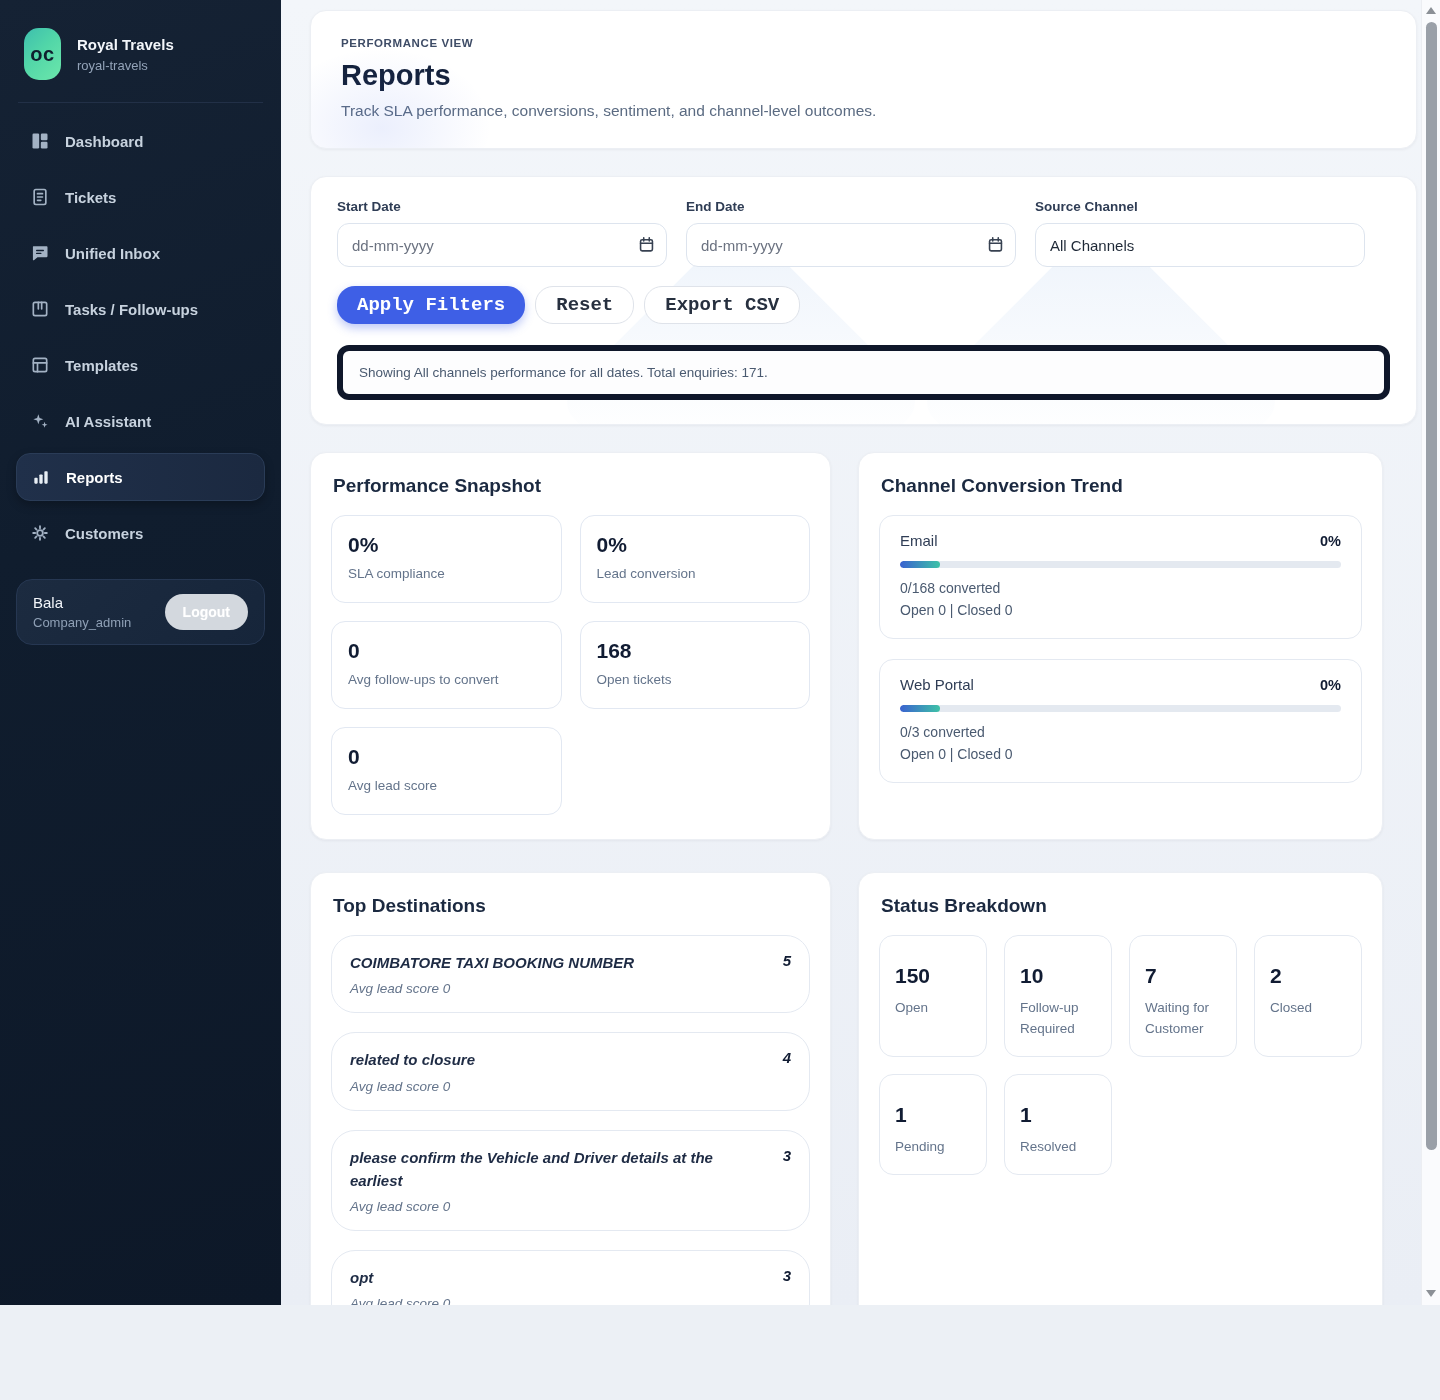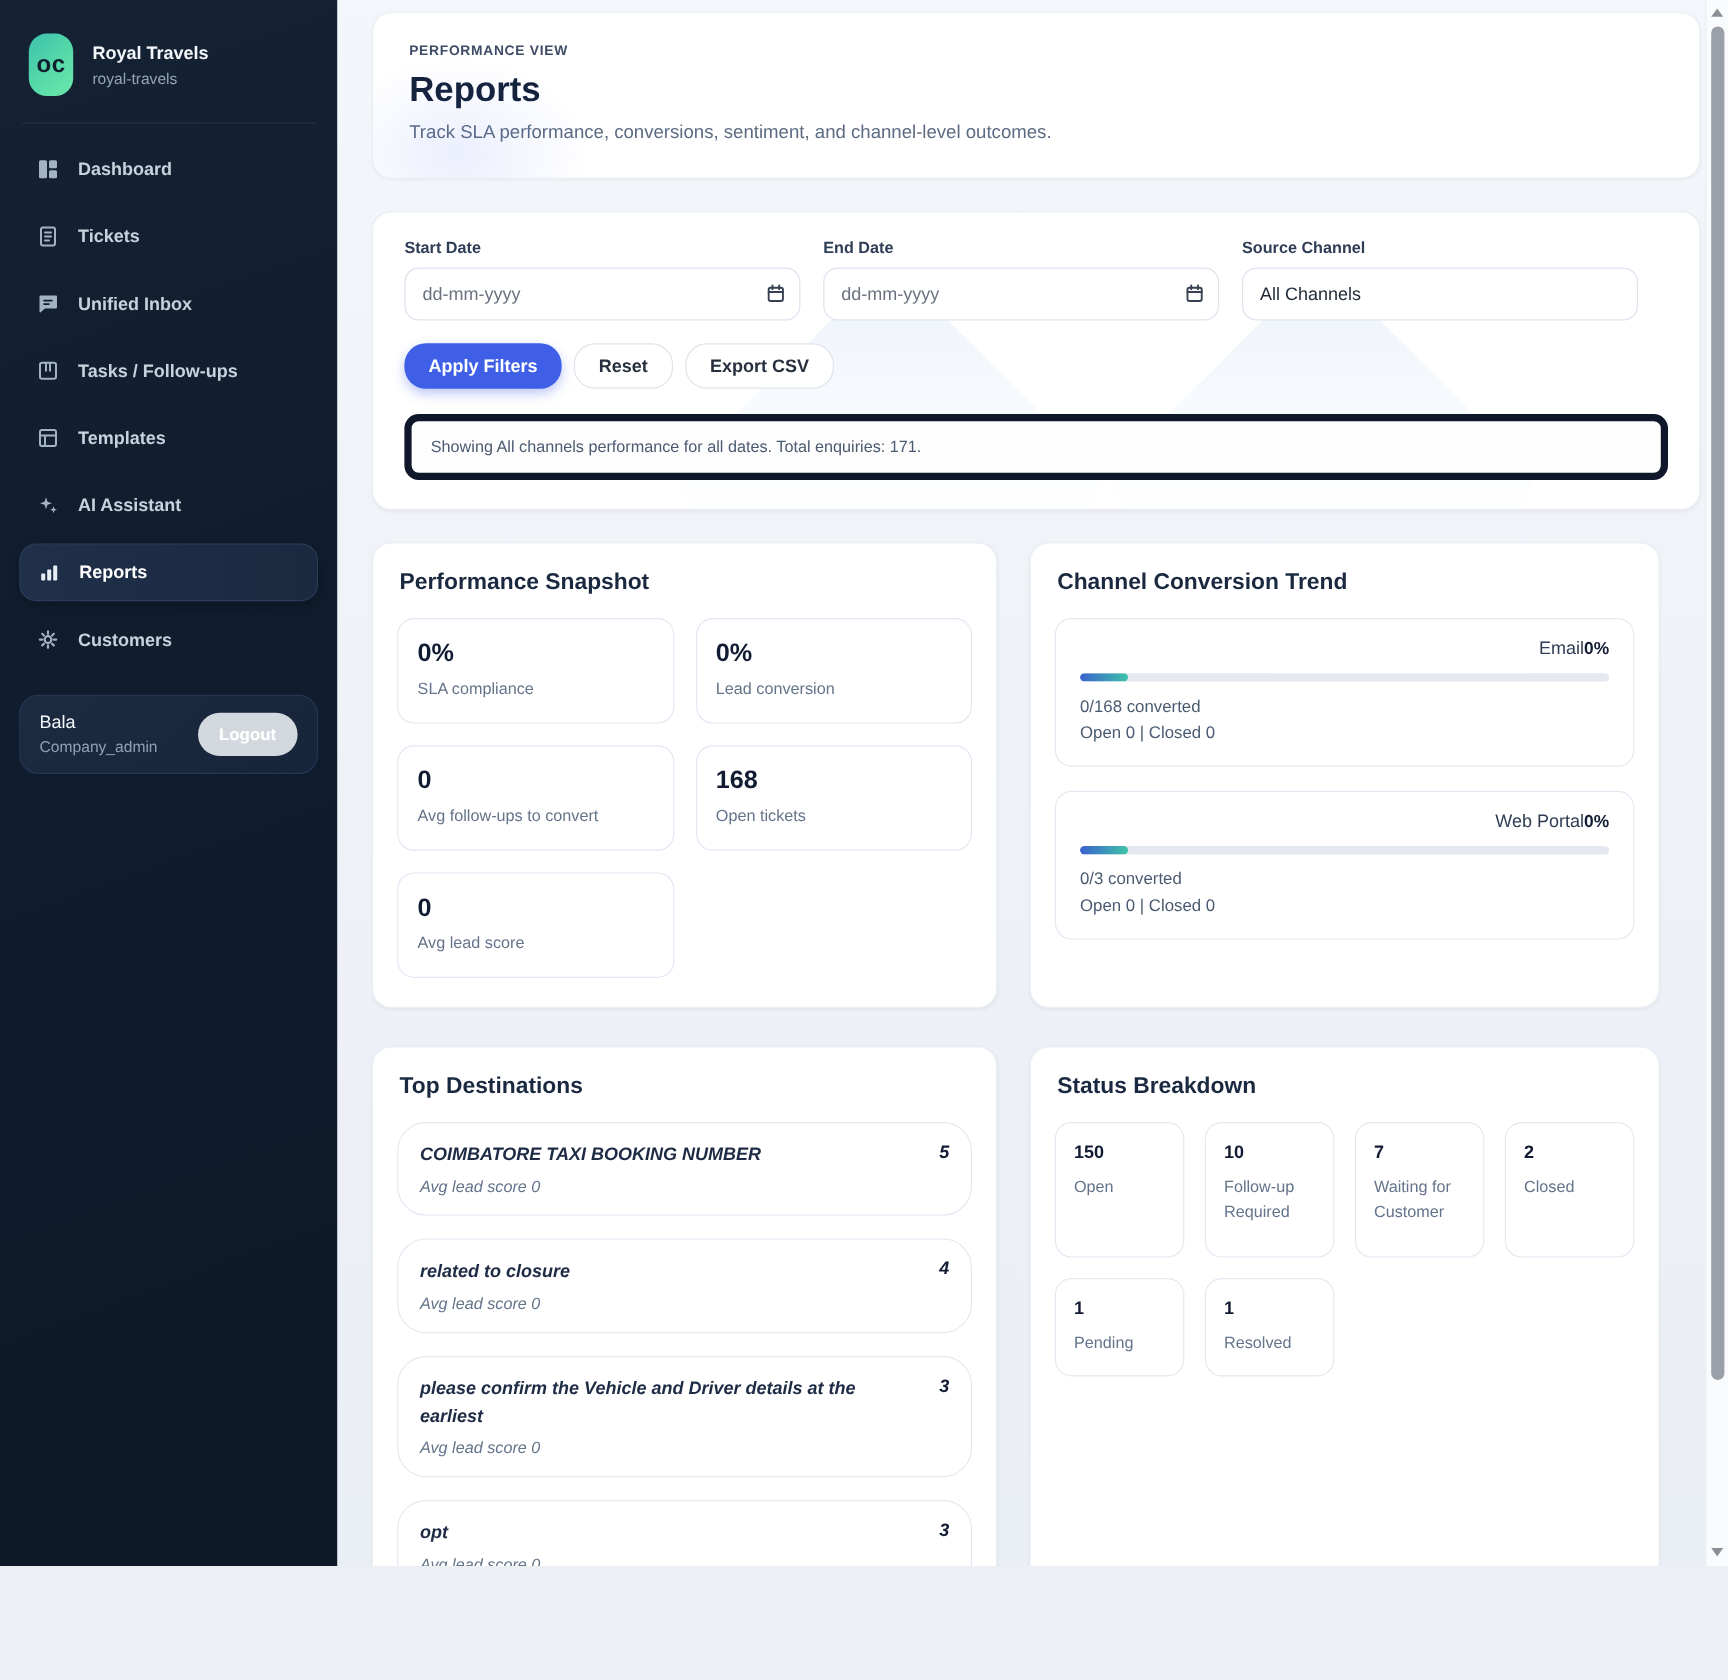--- a/index.html
+++ b/index.html
@@ -91,21 +91,21 @@
     width:100%; height:44px; background:#fff;
     border:1px solid #dde4ee; border-radius:12px;
     font-family:inherit; font-size:15px; color:#1f2937;
     padding:0 38px 0 14px; outline:none;
   }
   .text-input::placeholder { color:#6b7280; opacity:1; }
   .select-box { display:flex; align-items:center; padding-right:14px; cursor:pointer; }
   .cal-icon { position:absolute; right:11px; top:12px; width:19px; height:19px; color:#374151; cursor:pointer; }
   .btn-row { display:flex; gap:10px; margin-top:19px; position:relative; z-index:1; }
   .btn {
-    font-family:Liberation Sans, sans-serif; font-size:15px; font-weight:bold; cursor:pointer;
+    font-family:Liberation Mono, monospace; font-size:19px; font-weight:bold; cursor:pointer;
     border-radius:18px; padding:0 20px; height:38px; display:flex; align-items:center;
   }
   .btn-primary { background:#3e5fe6; color:#fff; border:none; box-shadow:0 4px 10px rgba(62,95,230,.35); }
   .btn-ghost { background:#fff; color:#27303f; border:1px solid #dfe3ea; }
   .status-band {
     margin-top:21px; border:6px solid #0f172a; border-radius:12px;
     background:#fdfdfe; padding:14px 16px; font-size:13.5px; color:#4a5a70;
     position:relative; z-index:1;
   }
   
@@ -113,38 +113,38 @@
   .row3 { display:grid; grid-template-columns:521px 525px; gap:27px; }
   .panel { padding:22px 20px 24px 20px; }
   .panel-title { font-size:19px; font-weight:bold; color:#1b2940; margin-bottom:18px; padding-left:2px; }
   
   .stats-grid { display:grid; grid-template-columns:1fr 1fr; gap:18px; }
   .stat-card { border:1px solid #e2e8f2; border-radius:14px; padding:17px 16px 18px 16px; min-height:88px; }
   .stat-value { font-size:21px; font-weight:bold; color:#111c33; margin-bottom:9px; }
   .stat-label { font-size:13.5px; color:#64748b; }
   
   .channel-card { border:1px solid #e4e9f1; border-radius:14px; padding:16px 20px 20px 20px; margin-bottom:20px; }
-  .channel-top { display:flex; justify-content:flex-end; align-items:center; margin-bottom:12px; }
+  .channel-top { display:flex; justify-content:space-between; align-items:center; margin-bottom:12px; }
   .channel-name { font-size:15px; color:#2f3d55; }
   .channel-pct { font-size:14.5px; font-weight:bold; color:#111c33; }
   .progress-track { height:7px; border-radius:999px; background:#e4e9f0; overflow:hidden; margin-bottom:12px; }
   .progress-fill { height:100%; width:40px; border-radius:999px; background:linear-gradient(90deg,#3a62d0 0%,#3ec2a7 100%); }
   .channel-line { font-size:14px; color:#4a5a70; margin-top:6px; }
   
   .dest-card-panel { height:470px; overflow:hidden; }
   .dest-item { border:1px solid #e4e9f1; border-radius:24px; padding:15px 18px 16px 18px; margin-bottom:19px; display:flex; gap:14px;font-style:italic; }
   .dest-text { flex:1; }
   .dest-name { font-size:15px; font-weight:bold; color:#1e2b44; line-height:1.55; margin-bottom:7px; }
   .dest-score { font-size:13.5px; color:#64748b; }
   .dest-count { font-size:15px; font-weight:bold; color:#111c33; padding-top:1px; }
   
   .status-grid { display:grid; grid-template-columns:repeat(4,1fr); gap:17px; }
   .status-card { border:1px solid #e4e9f1; border-radius:14px; padding:16px 15px; min-height:82px; }
   .status-grid .status-card:nth-child(-n+4) { min-height:113px; }
-  .status-value { font-size:15px; font-weight:bold; color:#111c33; margin-bottom:10px; }
+  .status-value { font-size:21px; font-weight:bold; color:#111c33; margin-bottom:10px;margin-top:12px; }
   .status-label { font-size:13.5px; color:#64748b; line-height:1.55; }
   
   .scrollbar { position:absolute; top:0; right:0; width:19px; height:1305px; background:#fafbfd; border-left:1px solid #eceef2; }
   .sb-arrow { position:absolute; left:4px; width:0; height:0; border-left:5.5px solid transparent; border-right:5.5px solid transparent; cursor:pointer; }
   .sb-up { top:7px; border-bottom:7px solid #8b9096; }
   .sb-down { bottom:8px; border-top:7px solid #8b9096; }
   .sb-thumb { position:absolute; left:4px; top:22px; width:11px; height:1128px; border-radius:999px; background:#9aa0a8; cursor:pointer; }
   
 </style>
 </head>

